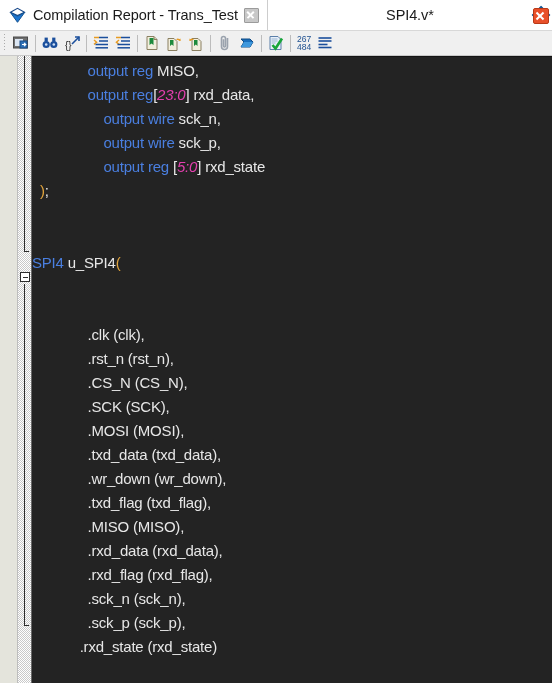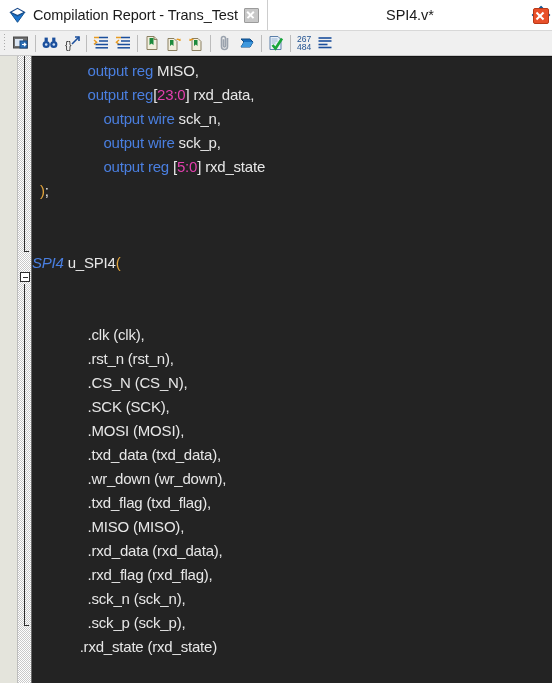--- a/index.html
+++ b/index.html
@@ -226,25 +226,25 @@
   .line {
     height: 24px;
     line-height: 24px;
     font-family: "Liberation Sans", sans-serif;
     font-size: 15px;
     color: #e7e7e7;
     white-space: pre;
     letter-spacing: -0.2px;
   }
   .kw    { color: #4a7fe0; }
-  .num   { color: #e33fae; }
+  .num   { color: #e33fae; font-style: italic; }
   .br    { color: #e7e7e7; }
   .plain { color: #e7e7e7; }
   .paren { color: #e0a33c; }
-  .type  { color: #4a7fe0; font-style: italic; }
+  .type  { color: #4a7fe0; }
 </style>
 </head>
 <body>
 
 <div class="tabbar">
 
   <div class="tab inactive">
     <span class="icon-report">
       <svg width="19" height="19" viewBox="0 0 19 19">
         <path d="M2.5 6.2 L9.5 2.3 L16.5 6.2 L9.5 9.6 Z" fill="#ffffff" stroke="#1a4a8a" stroke-width="1.1"></path>

